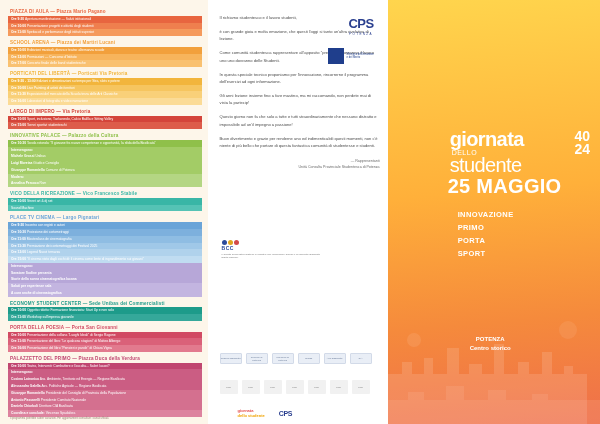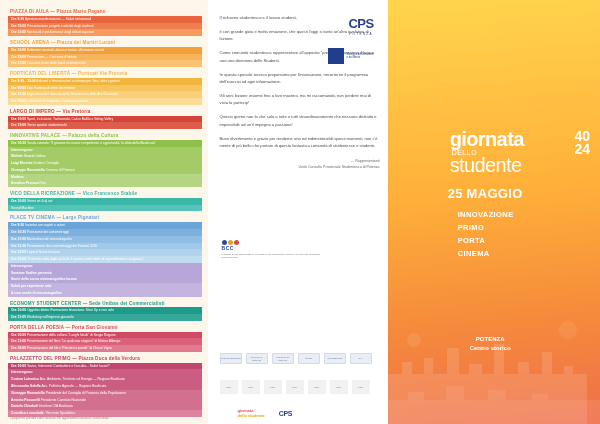--- a/index.html
+++ b/index.html
@@ -67,21 +67,21 @@
     width:215px; height:424px; position:relative; overflow:hidden;
     background:linear-gradient(175deg,#ffd54d 0%, #ffb03a 45%, #f58a3c 75%, #ef6f4a 100%);
   }
   .skyline { position:absolute; left:0; bottom:0; width:215px; height:120px; opacity:.5; }
   .gs-mark { position:absolute; left:18px; top:128px; }
   .gs-head { position:absolute; left:62px; top:130px; color:#ffffff; }
   .gs-l1 { font-size:20px; font-weight:bold; letter-spacing:-.6px; line-height:.95;}
   .gs-l2 { font-size:7px; letter-spacing:.5px; margin-left:2px;}
   .gs-l3 { font-size:20px; font-weight:normal; letter-spacing:-.6px; line-height:.95;}
   .yr { position:absolute; right:10px; top:130px; color:#ffffff; font-size:14px; font-weight:bold; line-height:.9; text-align:right;}
-  .date { position:absolute; left:60px; top:186px; color:#ffffff; font-size:13px; font-weight:bold; letter-spacing:.3px;}
+  .date { position:absolute; left:60px; top:175px; color:#ffffff; font-size:20px; font-weight:bold; letter-spacing:.3px;}
   .kw { position:absolute; left:70px; top:208px; color:#ffffff; font-size:7.5px; font-weight:bold; line-height:1.75; letter-spacing:.4px;}
   .place { position:absolute; left:82px; bottom:70px; color:#ffffff; font-size:6px; font-weight:bold; text-align:center; line-height:1.6;}
 </style>
 </head>
 <body>
 
 <div class="page">
 
   <div class="left">
     <div id="venues">
@@ -264,21 +264,21 @@
     </div>
     <div class="yr">
       <div>40</div>
       <div>24</div>
     </div>
     <div class="date">25 MAGGIO</div>
     <div class="kw" id="keywords">
         <div>INNOVAZIONE</div>
         <div>PRIMO</div>
         <div>PORTA</div>
-        <div>CINEMA</div>
+        <div>SPORT</div>
       </div>
     <div class="place">
       <div>POTENZA</div>
       <div>Centro storico</div>
     </div>
   </div>
 
 </div>
 
 </body></html>

